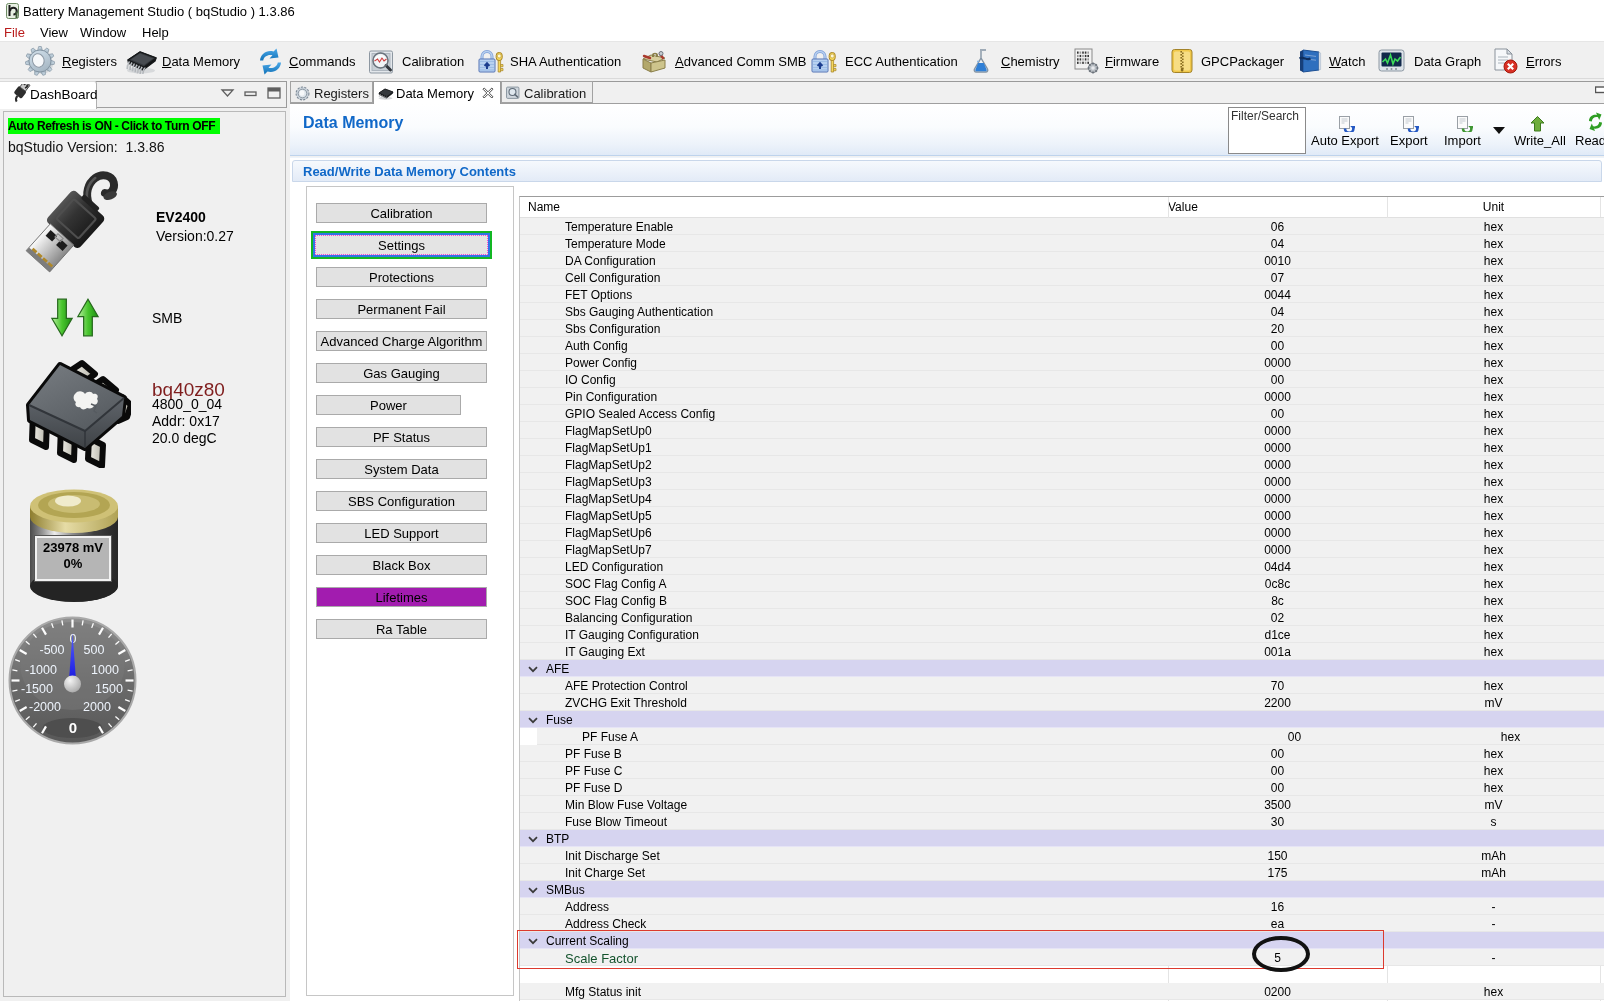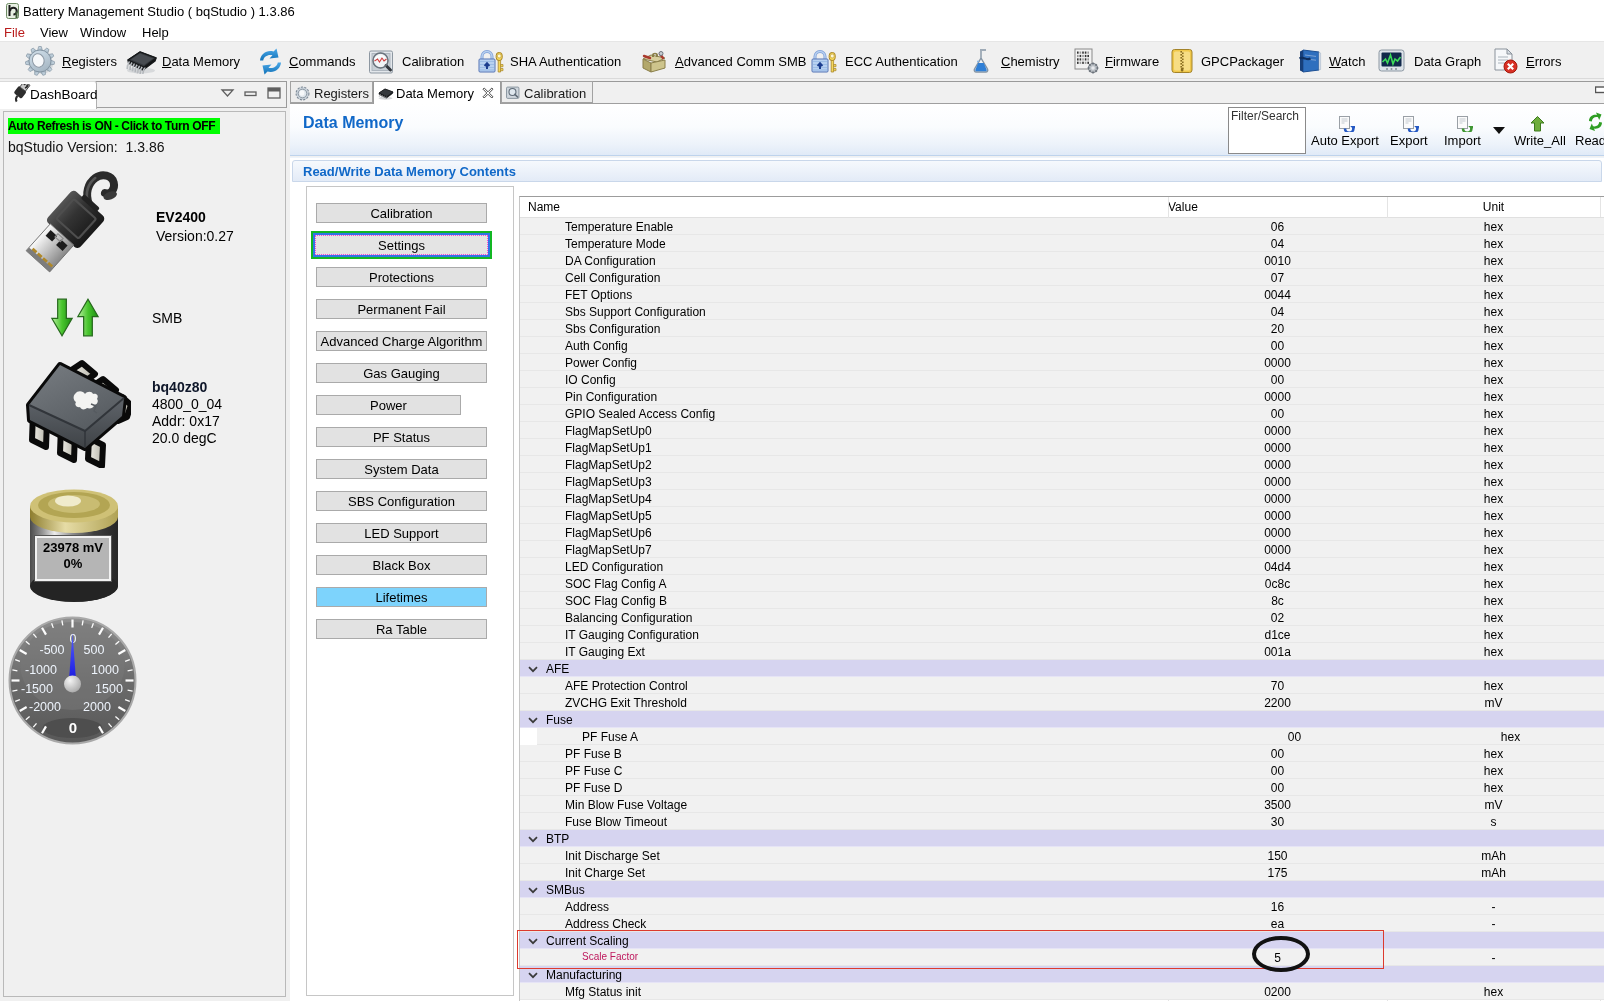--- a/index.html
+++ b/index.html
@@ -302,21 +302,21 @@
  <path d="M64 84 l14 7 -1 21 -14-7z" fill="url(#pin)"></path>
  <path d="M4 51 L35 11 L99 44 L97 62 L60 94 L5 66z" fill="url(#chiptop)"></path>
 </g>
 <path d="M4 51 L35 11 L99 44 L60 77z" fill="url(#chiptop)"></path>
 <path d="M4 51 L60 77 L99 44 L97 62 L60 94 L5 66z" fill="url(#chipfront)"></path>
 <path d="M4 51 L60 77 L99 44" fill="none" stroke="#31353a" stroke-width="2"></path>
 <path d="M60 77 l0 16" stroke="#31353a" stroke-width="1.5"></path>
 <path d="M42 34 c3-4 8-3 10 0 2-3 7-3 8 0 4-1 6 2 4 5 2 2 0 6-3 6 0 3-4 4-7 3-2 2-6 2-7-1 -3 1-6-2-4-5 -3-2-3-6 -1-8z" fill="#f4f4f2" transform="translate(8,6)"></path>
 <path d="M58 44 l5 2 -2 5 3 2" stroke="#565b60" stroke-width="1.4" fill="none" transform="translate(8,6)"></path>
 </svg>
-    <div class="abs" style="left:152px;top:379px;font-size:14px;font-weight:bold;color:#0f172a">bq40z80</div>
+    <div class="abs" style="left:152px;top:379px;font-size:19px;font-weight:normal;color:#7f1d1d">bq40z80</div>
     <div class="abs" style="left:152px;top:396px;font-size:14px;color:#000">4800_0_04</div>
     <div class="abs" style="left:152px;top:413px;font-size:14px;color:#000">Addr: 0x17</div>
     <div class="abs" style="left:152px;top:430px;font-size:14px;color:#000">20.0 degC</div>
     <svg class="abs" style="left:27px;top:482px" width="94" height="124" viewBox="0 0 94 124">
 <defs>
 <linearGradient id="batbody" x1="0" y1="0" x2="1" y2="0">
           <stop offset="0" stop-color="#4a4a4a"></stop>
           <stop offset="0.15" stop-color="#9a9a9a"></stop>
           <stop offset="0.28" stop-color="#ececec"></stop>
           <stop offset="0.48" stop-color="#8f8f8f"></stop>
@@ -478,21 +478,21 @@
     <div class="abs" style="left:316px;top:267px;width:171px;height:20px;background:#e2e2e2;border:1px solid #aaaaaa;display:flex;align-items:center;justify-content:center;font-size:13px;color:#000">Protections</div>
     <div class="abs" style="left:316px;top:299px;width:171px;height:20px;background:#e2e2e2;border:1px solid #aaaaaa;display:flex;align-items:center;justify-content:center;font-size:13px;color:#000">Permanent Fail</div>
     <div class="abs" style="left:316px;top:331px;width:171px;height:20px;background:#e2e2e2;border:1px solid #aaaaaa;display:flex;align-items:center;justify-content:center;font-size:13px;color:#000">Advanced Charge Algorithm</div>
     <div class="abs" style="left:316px;top:363px;width:171px;height:20px;background:#e2e2e2;border:1px solid #aaaaaa;display:flex;align-items:center;justify-content:center;font-size:13px;color:#000">Gas Gauging</div>
     <div class="abs" style="left:316px;top:395px;width:145px;height:20px;background:#e2e2e2;border:1px solid #aaaaaa;display:flex;align-items:center;justify-content:center;font-size:13px;color:#000">Power</div>
     <div class="abs" style="left:316px;top:427px;width:171px;height:20px;background:#e2e2e2;border:1px solid #aaaaaa;display:flex;align-items:center;justify-content:center;font-size:13px;color:#000">PF Status</div>
     <div class="abs" style="left:316px;top:459px;width:171px;height:20px;background:#e2e2e2;border:1px solid #aaaaaa;display:flex;align-items:center;justify-content:center;font-size:13px;color:#000">System Data</div>
     <div class="abs" style="left:316px;top:491px;width:171px;height:20px;background:#e2e2e2;border:1px solid #aaaaaa;display:flex;align-items:center;justify-content:center;font-size:13px;color:#000">SBS Configuration</div>
     <div class="abs" style="left:316px;top:523px;width:171px;height:20px;background:#e2e2e2;border:1px solid #aaaaaa;display:flex;align-items:center;justify-content:center;font-size:13px;color:#000">LED Support</div>
     <div class="abs" style="left:316px;top:555px;width:171px;height:20px;background:#e2e2e2;border:1px solid #aaaaaa;display:flex;align-items:center;justify-content:center;font-size:13px;color:#000">Black Box</div>
-    <div class="abs" style="left:316px;top:587px;width:171px;height:20px;background:#7dd3fc;border:1px solid #aaaaaa;display:flex;align-items:center;justify-content:center;font-size:13px;color:#000">Lifetimes</div>
+    <div class="abs" style="left:316px;top:587px;width:171px;height:20px;background:#a21caf;border:1px solid #aaaaaa;display:flex;align-items:center;justify-content:center;font-size:13px;color:#000">Lifetimes</div>
     <div class="abs" style="left:316px;top:619px;width:171px;height:20px;background:#e2e2e2;border:1px solid #aaaaaa;display:flex;align-items:center;justify-content:center;font-size:13px;color:#000">Ra Table</div>
     <div class="abs" style="left:519px;top:196px;width:1085px;height:805px;background:#fff;border-top:1px solid #9c9c9c;border-left:1px solid #c6c6c6"></div>
     <div class="abs" style="left:528px;top:200px;font-size:12px;color:#000">Name</div>
     <div class="abs" style="left:1600px;top:197px;width:1px;height:804px;background:#e4e4e4"></div>
     <div class="abs" style="left:1168px;top:200px;width:219px;text-align:left;font-size:12px;color:#000">Value</div>
     <div class="abs" style="left:1387px;top:200px;width:213px;text-align:center;font-size:12px;color:#000">Unit</div>
     <div class="abs" style="left:520px;top:217px;width:1084px;height:1px;background:#e0e0e0"></div>
     <div class="abs" style="left:1168px;top:197px;width:1px;height:804px;background:#e4e4e4"></div>
     <div class="abs" style="left:1387px;top:197px;width:1px;height:804px;background:#e4e4e4"></div>
     <div class="abs" style="left:520px;top:218px;width:1084px;height:17px;background:#f1f1f1;border-bottom:1px solid #e7e7e7">
@@ -514,21 +514,21 @@
       <div style="position:absolute;left:45px;top:2px;font-size:12px;color:#000">Cell Configuration</div>
       <div style="position:absolute;left:648px;top:2px;width:219px;text-align:center;font-size:12px;color:#000">07</div>
       <div style="position:absolute;left:867px;top:2px;width:213px;text-align:center;font-size:12px;color:#000">hex</div>
     </div>
     <div class="abs" style="left:520px;top:286px;width:1084px;height:17px;background:#f1f1f1;border-bottom:1px solid #e7e7e7">
       <div style="position:absolute;left:45px;top:2px;font-size:12px;color:#000">FET Options</div>
       <div style="position:absolute;left:648px;top:2px;width:219px;text-align:center;font-size:12px;color:#000">0044</div>
       <div style="position:absolute;left:867px;top:2px;width:213px;text-align:center;font-size:12px;color:#000">hex</div>
     </div>
     <div class="abs" style="left:520px;top:303px;width:1084px;height:17px;background:#f1f1f1;border-bottom:1px solid #e7e7e7">
-      <div style="position:absolute;left:45px;top:2px;font-size:12px;color:#000">Sbs Support Configuration</div>
+      <div style="position:absolute;left:45px;top:2px;font-size:12px;color:#000">Sbs Gauging Authentication</div>
       <div style="position:absolute;left:648px;top:2px;width:219px;text-align:center;font-size:12px;color:#000">04</div>
       <div style="position:absolute;left:867px;top:2px;width:213px;text-align:center;font-size:12px;color:#000">hex</div>
     </div>
     <div class="abs" style="left:520px;top:320px;width:1084px;height:17px;background:#f1f1f1;border-bottom:1px solid #e7e7e7">
       <div style="position:absolute;left:45px;top:2px;font-size:12px;color:#000">Sbs Configuration</div>
       <div style="position:absolute;left:648px;top:2px;width:219px;text-align:center;font-size:12px;color:#000">20</div>
       <div style="position:absolute;left:867px;top:2px;width:213px;text-align:center;font-size:12px;color:#000">hex</div>
     </div>
     <div class="abs" style="left:520px;top:337px;width:1084px;height:17px;background:#f1f1f1;border-bottom:1px solid #e7e7e7">
       <div style="position:absolute;left:45px;top:2px;font-size:12px;color:#000">Auth Config</div>
@@ -709,29 +709,23 @@
       <div style="position:absolute;left:648px;top:2px;width:219px;text-align:center;font-size:12px;color:#000">ea</div>
       <div style="position:absolute;left:867px;top:2px;width:213px;text-align:center;font-size:12px;color:#000">-</div>
     </div>
     <div class="abs" style="left:520px;top:932px;width:1084px;height:17px;background:#d6d4f0;border-bottom:1px solid #e6e4f6">
       <svg style="position:absolute;left:8px;top:6px" width="10" height="7" viewBox="0 0 10 7">
         <path d="M1 1.2 l4 4 4-4" stroke="#3a3a3a" stroke-width="1.7" fill="none"></path>
       </svg>
       <div style="position:absolute;left:26px;top:2px;font-size:12px;color:#000">Current Scaling</div>
     </div>
     <div class="abs" style="left:520px;top:949px;width:1084px;height:17px;background:#f1f1f1;border-bottom:1px solid #e7e7e7">
-      <div style="position:absolute;left:62px;top:2px;font-size:10px;color:#be185d">Scale Factor</div>
+      <div style="position:absolute;left:45px;top:2px;font-size:13px;color:#14532d">Scale Factor</div>
       <div style="position:absolute;left:648px;top:2px;width:219px;text-align:center;font-size:12px;color:#000">5</div>
       <div style="position:absolute;left:867px;top:2px;width:213px;text-align:center;font-size:12px;color:#000">-</div>
-    </div>
-    <div class="abs" style="left:520px;top:966px;width:1084px;height:17px;background:#d6d4f0;border-bottom:1px solid #e6e4f6">
-      <svg style="position:absolute;left:8px;top:6px" width="10" height="7" viewBox="0 0 10 7">
-        <path d="M1 1.2 l4 4 4-4" stroke="#3a3a3a" stroke-width="1.7" fill="none"></path>
-      </svg>
-      <div style="position:absolute;left:26px;top:2px;font-size:12px;color:#000">Manufacturing</div>
     </div>
     <div class="abs" style="left:520px;top:983px;width:1084px;height:17px;background:#f1f1f1;border-bottom:1px solid #e7e7e7">
       <div style="position:absolute;left:45px;top:2px;font-size:12px;color:#000">Mfg Status init</div>
       <div style="position:absolute;left:648px;top:2px;width:219px;text-align:center;font-size:12px;color:#000">0200</div>
       <div style="position:absolute;left:867px;top:2px;width:213px;text-align:center;font-size:12px;color:#000">hex</div>
     </div>
     <div class="abs" style="left:517px;top:930px;width:867px;height:39px;border:1px solid #dc3a2e"></div>
     <div class="abs" style="left:1252px;top:936px;width:58px;height:36px;border:4.5px solid #111111;border-radius:50%"></div>
   </div>
 </body></html>

